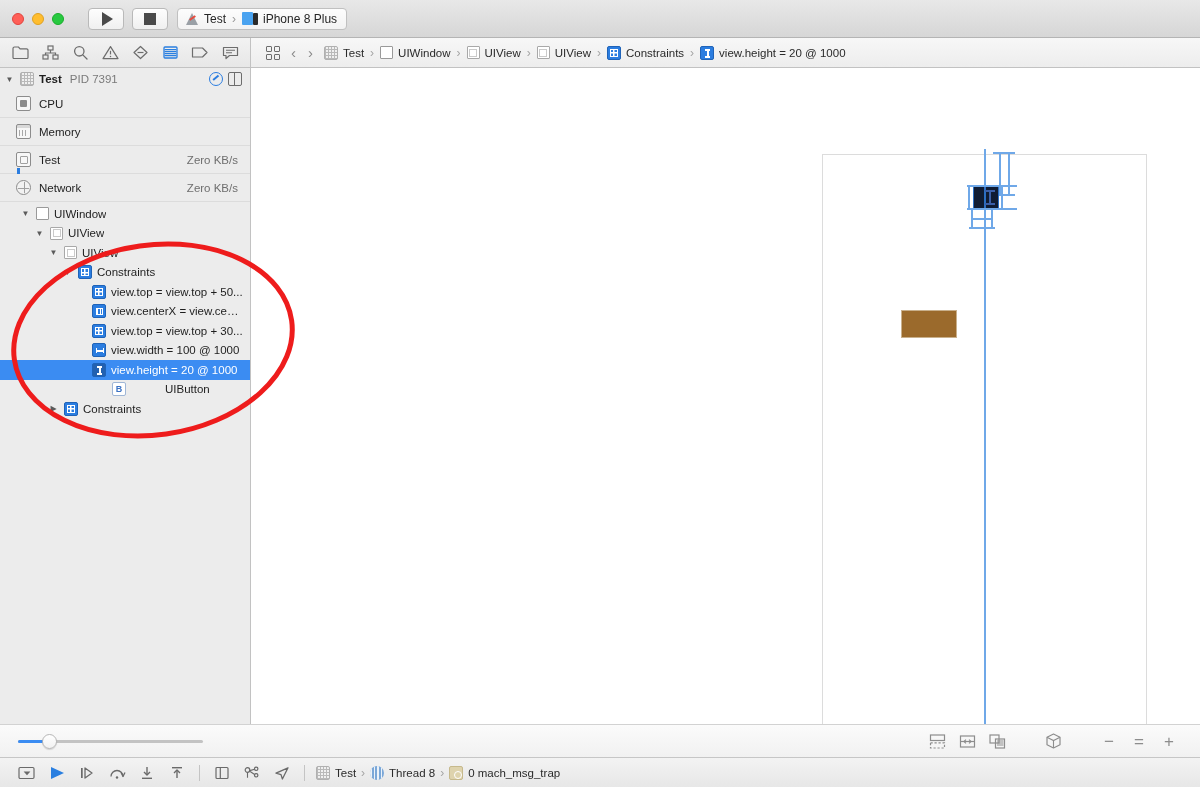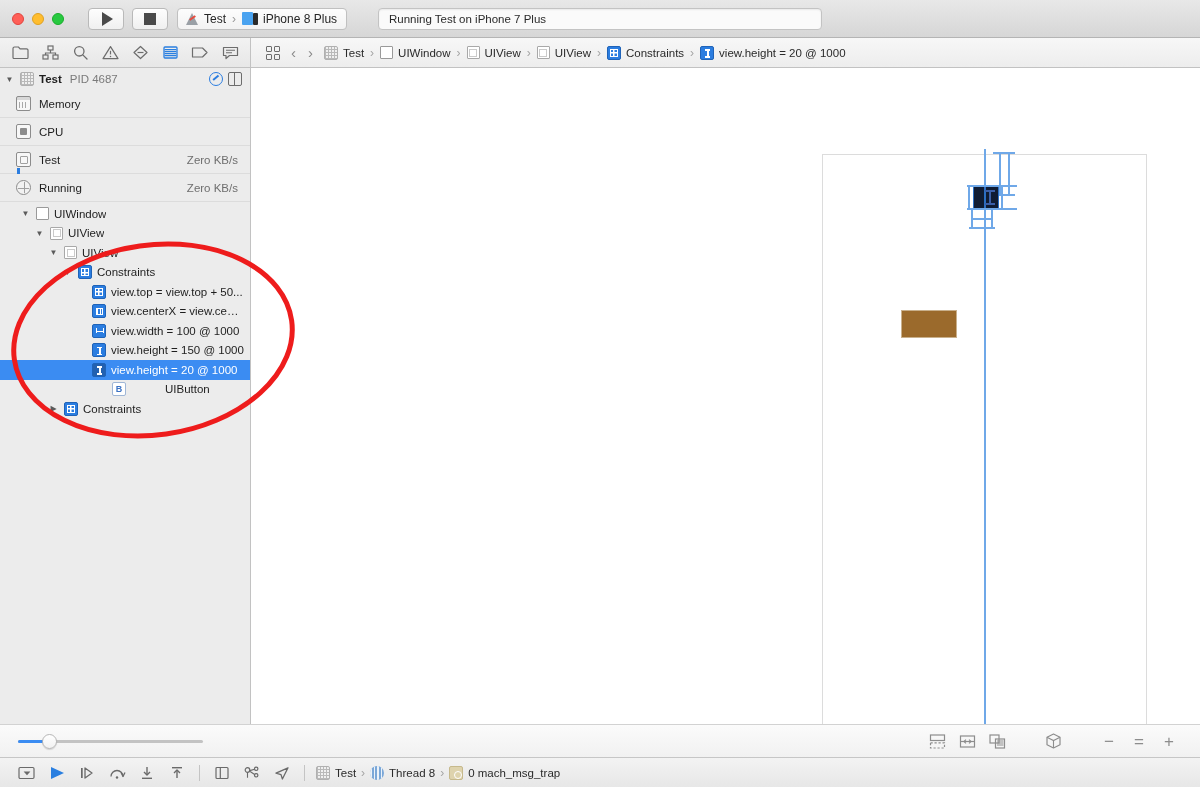--- a/index.html
+++ b/index.html
@@ -336,23 +336,20 @@
       <span class="xc-icon"></span>
       <span>Test</span>
       <span class="sep">›</span>
       <span class="sim-icon">
           <i class="f"></i>
           <i class="b"></i>
         </span>
       <span>iPhone 8 Plus</span>
     </div>
 
-    <div class="status-field">
-      <span>Running Test on iPhone 7 Plus</span>
-    </div>
   </div>
 
   <div class="secondbar">
     <div class="nav-icons">
       <div class="nicon">
         <svg width="17" height="15" viewBox="0 0 17 15">
             <path d="M1 3.5a1.5 1.5 0 0 1 1.5-1.5h4l1.6 1.8h6.4a1.5 1.5 0 0 1 1.5 1.5v7.2a1 1 0 0 1-1 1H2a1 1 0 0 1-1-1z" fill="none" stroke="currentColor" stroke-width="1.2"></path>
           </svg>
       </div>
       <div class="nicon">
@@ -446,45 +443,45 @@
   </div>
 
   <div class="body">
 
     <div class="sidebar">
 
       <div class="proc-row">
         <span class="disc">▼</span>
         <span class="ico-proj"></span>
         <span class="proc-name">Test</span>
-        <span class="proc-pid">PID 4687</span>
+        <span class="proc-pid">PID 7391</span>
         <span class="proc-spacer"></span>
         <span class="gauge-ico"></span>
         <span class="split-ico"></span>
       </div>
 
       <div class="gauge-row">
+        <span class="g-ico cpu-ico"></span>
+        <span class="lbl">CPU</span>
+        <span class="val"></span>
+      </div>
+      <div class="gauge-row">
         <span class="g-ico mem-ico"></span>
         <span class="lbl">Memory</span>
-        <span class="val"></span>
-      </div>
-      <div class="gauge-row">
-        <span class="g-ico cpu-ico"></span>
-        <span class="lbl">CPU</span>
         <span class="val"></span>
       </div>
       <div class="gauge-row">
         <span class="g-ico disk-ico"></span>
         <span class="lbl">Test</span>
         <span class="val">Zero KB/s</span>
         <span class="disk-mark"></span>
       </div>
       <div class="gauge-row">
         <span class="g-ico net-ico"></span>
-        <span class="lbl">Running</span>
+        <span class="lbl">Network</span>
         <span class="val">Zero KB/s</span>
       </div>
 
       <div class="tree" id="tree">
           <div class="trow" style="padding-left: 20px;">
             <span class="disc">▼</span>
             <span class="ico-win" style="flex: 0 0 auto;"></span>
             <span class="tlabel">UIWindow</span>
           </div>
           <div class="trow" style="padding-left: 34px;">
@@ -507,27 +504,27 @@
             <span class="ico-cons" style="flex: 0 0 auto;"></span>
             <span class="tlabel">view.top = view.top + 50...</span>
           </div>
           <div class="trow" style="padding-left: 76px;">
             <span class="disc"></span>
             <span class="ico-centerx" style="flex: 0 0 auto;"></span>
             <span class="tlabel">view.centerX = view.cent...</span>
           </div>
           <div class="trow" style="padding-left: 76px;">
             <span class="disc"></span>
+            <span class="ico-cons" style="flex: 0 0 auto;"></span>
+            <span class="tlabel">view.top = view.top + 30...</span>
+          </div>
+          <div class="trow" style="padding-left: 76px;">
+            <span class="disc"></span>
             <span class="ico-width" style="flex: 0 0 auto;"></span>
             <span class="tlabel">view.width = 100 @ 1000</span>
-          </div>
-          <div class="trow" style="padding-left: 76px;">
-            <span class="disc"></span>
-            <span class="ico-height" style="flex: 0 0 auto;"></span>
-            <span class="tlabel">view.height = 150 @ 1000</span>
           </div>
           <div class="trow selected" style="padding-left: 76px;">
             <span class="disc"></span>
             <span class="ico-height" style="flex: 0 0 auto;"></span>
             <span class="tlabel">view.height = 20 @ 1000</span>
           </div>
           <div class="trow" style="padding-left: 62px; gap: 39px;">
             <span class="disc"></span>
             <span class="ico-btn" style="flex: 0 0 auto;">B</span>
             <span class="tlabel">UIButton</span>

